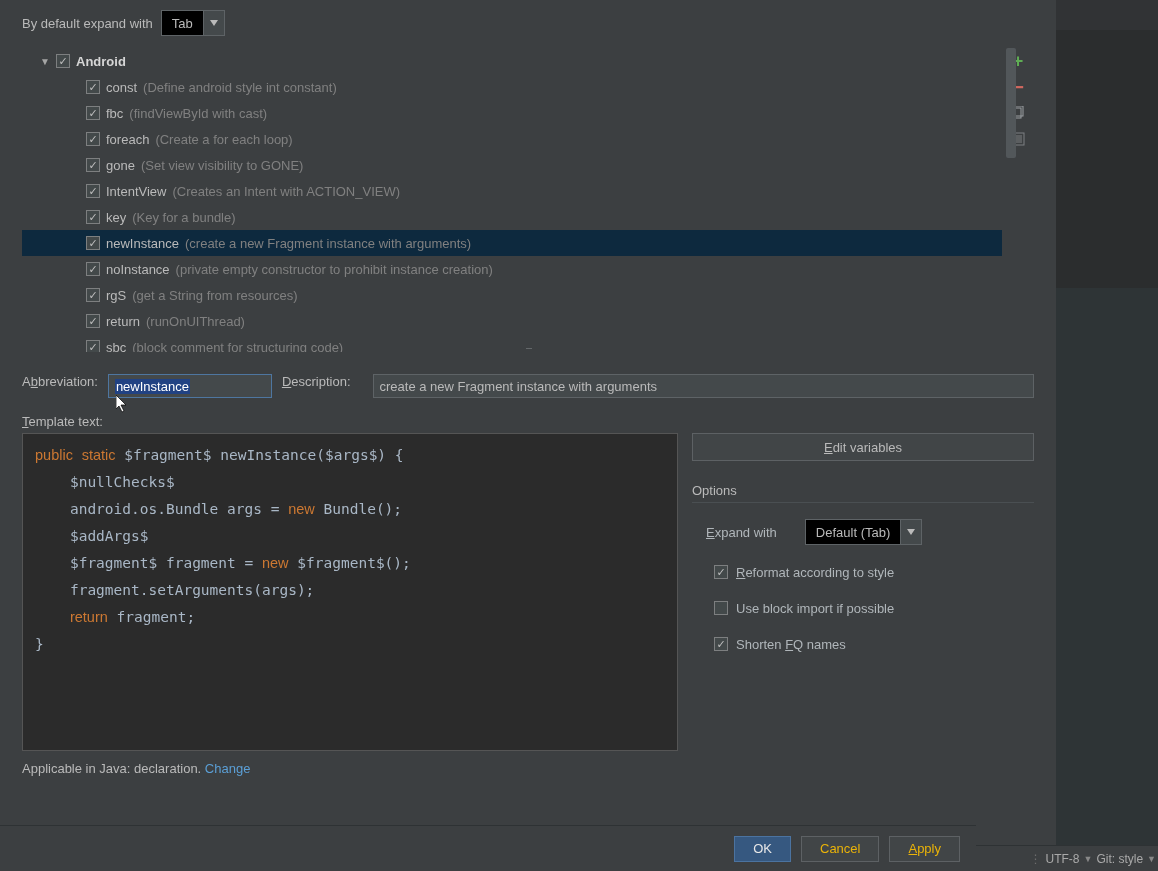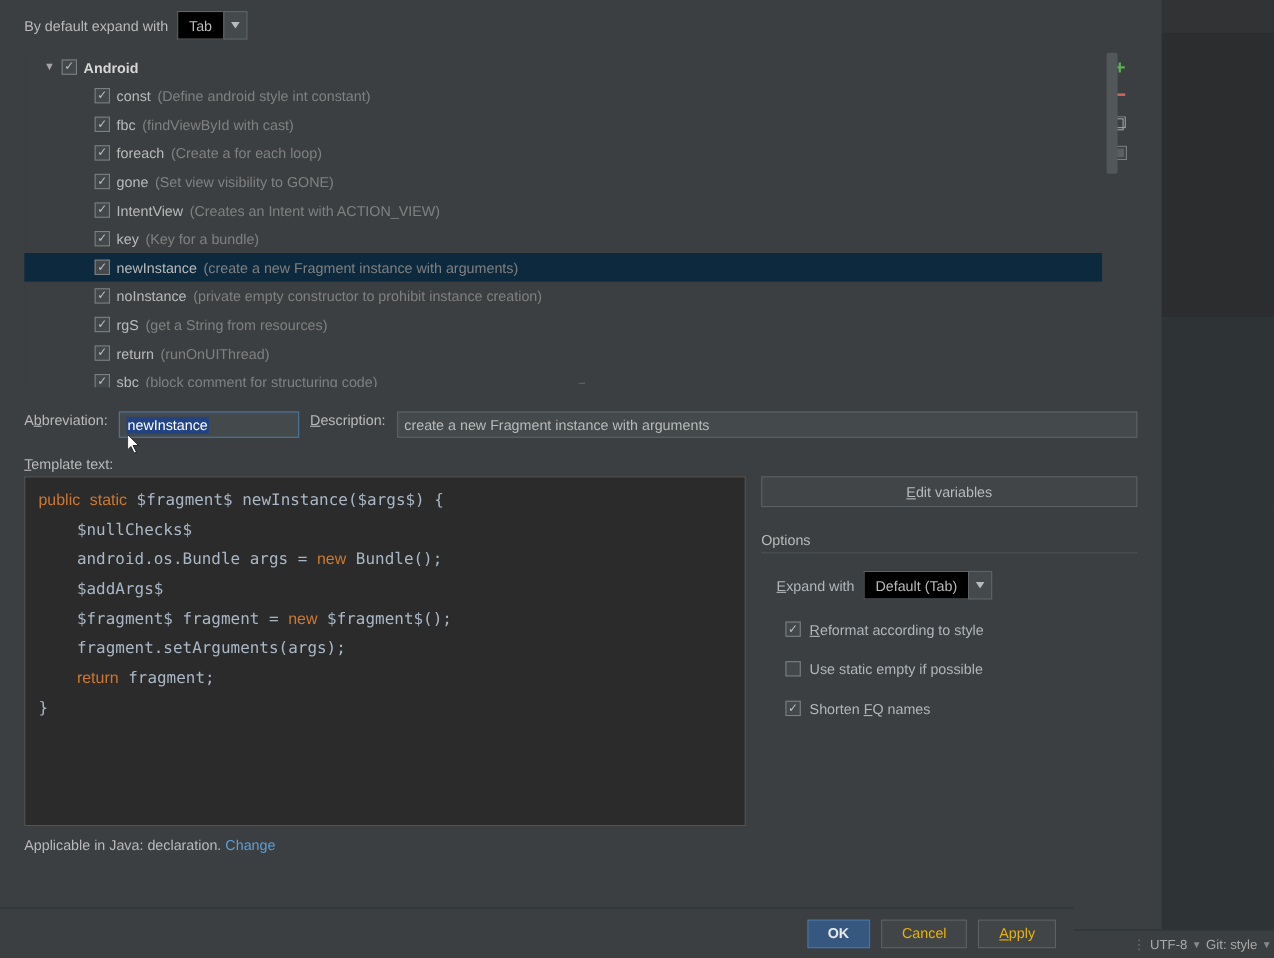--- a/index.html
+++ b/index.html
@@ -37,44 +37,44 @@
   .tname { color:#bababa; }
   .tdesc { color:#808080; }
 
   .splitter-grip { position:absolute; left:50%; bottom:-1px; transform:translateX(-50%); color:#6b6f72; font-size:9px; letter-spacing:-2px; }
 
   .form-row { display:flex; align-items:flex-start; padding:22px 22px 6px 22px; gap:10px; }
   .lbl { color:#bababa; }
   .lbl u { text-decoration:underline; }
   .txt-abbrev { height:24px; width:164px; background:#44494b; border:1px solid #4e76a0; padding:0 6px; color:#cfcfcf; display:flex; align-items:center; }
   .txt-abbrev .sel { background:#214283; color:#fff; padding:0 1px; }
-  .txt-desc { height:24px; flex:1; background:#44494b; border:1px solid #5e6366; padding:0 6px; color:#bababa; display:flex; align-items:center; }
+  .txt-desc { height:24px; flex:1; background:#44494b; border:1px solid #5e6366; padding:0 6px; color:#bababa; display:flex; align-items:center;margin-left:12px; }
   .cursor-arrow { position:absolute; left:116px; top:395px; pointer-events:none; }
   .cursor-arrow svg { width:14px; height:18px; }
 
   .tmpl-label { padding:10px 22px 4px 22px; color:#bababa; }
   .middle { display:flex; padding:0 22px; gap:14px;justify-content:flex-end; }
   .editor { width:656px; height:318px; background:#2b2b2b; border:1px solid #555; font-family:"Consolas","Menlo",monospace; font-size:14.5px; padding:8px 12px; color:#a9b7c6; line-height:27px; white-space:pre; overflow:hidden; }
   .editor .kw { color:#cc7832; }
 
   .opts { flex:1; display:flex; flex-direction:column; gap:10px; }
   .btn-editvars { height:28px; background:#414547; border:1px solid #5d6164; display:flex; align-items:center; justify-content:center; color:#bababa; margin-bottom:12px; }
   .opts-title { color:#bababa; margin-bottom:6px; border-bottom:1px solid #4a4f52; padding-bottom:4px; }
   .optrow { display:flex; align-items:center; gap:8px; padding-left:14px; margin-bottom:4px; }
-  .optrow .sm-combo { display:flex; }
+  .optrow .sm-combo { display:flex;margin-left:20px; }
   .optcheck { display:flex; align-items:center; gap:8px; padding-left:22px; height:26px; }
   .chkbx { width:14px; height:14px; border:1px solid #7d7f80; background:#43494a; display:flex; align-items:center; justify-content:center; }
   .chkbx.on::after { content:"✓"; color:#bfbfbf; font-size:11px; line-height:1; }
 
   .applicable { padding:10px 22px; color:#bababa; }
   .applicable .link { color:#5b9fd6; }
 
   .bottom-bar { position:absolute; bottom:0; left:0; width:976px; height:46px; border-top:1px solid #2e3234; display:flex; align-items:center; justify-content:flex-end; gap:10px; padding-right:16px; background:#3c3f41; }
   .btn { height:26px; padding:0 18px; display:flex; align-items:center; border:1px solid #5d6164; background:#414547; color:#eab308; }
-  .btn.primary { background:#365880; border-color:#4b73a0; color:#e8e8e8; font-weight:700;text-align:right; }
+  .btn.primary { background:#365880; border-color:#4b73a0; color:#e8e8e8; font-weight:400;text-align:right; }
 
   .statusbar { position:absolute; bottom:0; left:976px; width:182px; height:26px; background:#3c3f41; border-top:1px solid #2e3234; display:flex; align-items:center; justify-content:flex-end; padding-right:2px; gap:4px; color:#a9a9a9; font-size:12px; overflow:hidden; }
   .statusbar .sep { color:#6d6d6d; }
   .arrowdn { font-size:9px; color:#888; }
 </style>
 </head>
 <body>
 
 <div class="rightstrip">
   <div class="dark"></div>
@@ -221,21 +221,21 @@
               </svg>
           </span>
         </div>
       </div>
       <div class="optcheck">
         <span class="chkbx on"></span>
         <span><u>R</u>eformat according to style</span>
       </div>
       <div class="optcheck">
         <span class="chkbx"></span>
-        <span>Use static empty if possible</span>
+        <span>Use block import if possible</span>
       </div>
       <div class="optcheck">
         <span class="chkbx on"></span>
         <span>Shorten <u>F</u>Q names</span>
       </div>
     </div>
   </div>
 
   <div class="applicable">
     <span>Applicable in Java: declaration.</span>

